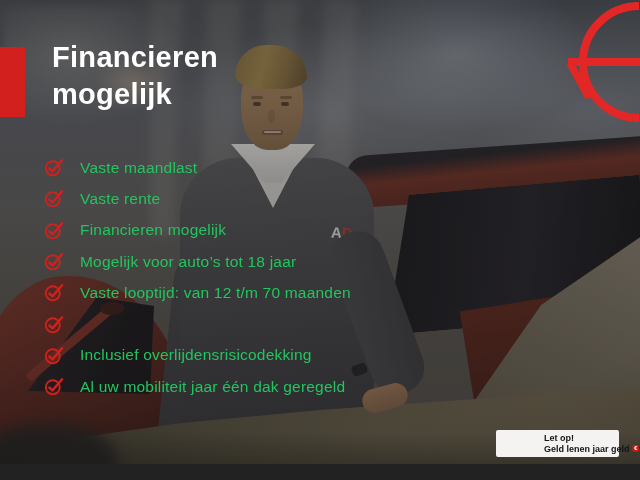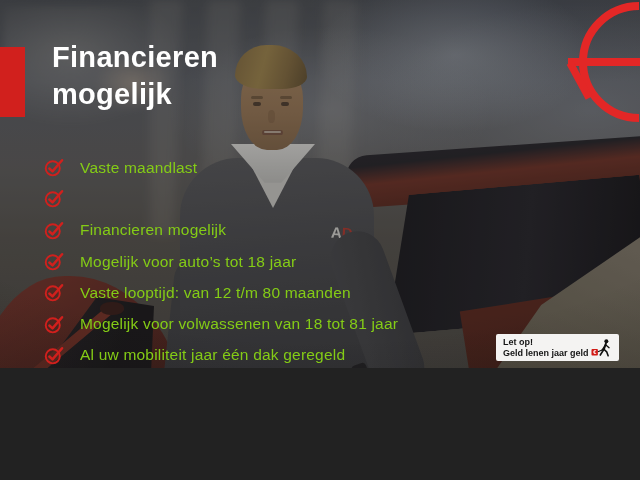--- a/index.html
+++ b/index.html
@@ -1,16 +1,16 @@
 <!DOCTYPE html>
 <html><head>
 <meta charset="utf-8">
 <style>
   html,body{margin:0;padding:0;background:#222;}
-  .stage{position:relative;width:640px;height:368px;overflow:hidden;
+  .stage{position:relative;width:640px;height:464px;overflow:hidden;
          font-family:"Liberation Sans",sans-serif;background:#4c4a47;}
   .stage *{box-sizing:border-box;}
   .abs{position:absolute;}
 
   
   .photo{position:absolute;inset:0;}
   .sky{inset:0;background:
     radial-gradient(200px 110px at 455px 55px, rgba(205,212,222,.42), transparent 70%),
     radial-gradient(300px 150px at 590px 110px, rgba(175,182,195,.33), transparent 72%),
     radial-gradient(230px 120px at 330px 110px, rgba(195,200,210,.28), transparent 70%),
@@ -88,26 +88,26 @@
   .vignette{inset:0;background:radial-gradient(130% 105% at 50% 38%, rgba(0,0,0,0) 52%, rgba(16,15,14,.42) 100%);}
 
   
   .red-block{left:0;top:47px;width:25px;height:70px;background:#d1201d;z-index:30;}
   .title{left:52px;top:39px;z-index:30;color:#ffffff;font-size:29px;line-height:37px;
     font-weight:600;letter-spacing:.3px;}
   .title span{display:block;}
   .checklist{left:44px;top:152px;z-index:30;list-style:none;margin:0;padding:0;}
   .check-row{height:31.3px;display:flex;align-items:center;gap:15px;}
   .check-row svg{width:21px;height:21px;flex:none;overflow:visible;}
-  .check-label{color:#84cc16;font-size:15.5px;font-weight:500;letter-spacing:.2px;white-space:nowrap;}
+  .check-label{color:#22c55e;font-size:15.5px;font-weight:500;letter-spacing:.2px;white-space:nowrap;}
   .corner-logo{left:562px;top:0;width:78px;height:128px;z-index:30;}
   .badge{right:21px;bottom:7px;width:123px;height:27px;background:#f4f3f2;border-radius:2px;
     z-index:31;display:flex;align-items:center;padding:2px 3px 2px 7px;gap:2px;}
   .badge-text{font-size:9px;font-weight:bold;color:#151515;line-height:10.5px;white-space:nowrap;}
-  .badge-text span{display:block;}
+  .badge-text span{display:block;margin-left:41px;}
   .badge svg{width:24px;height:22px;flex:none;}
 </style>
 </head>
 <body>
 
 <div class="stage">
 
   <div class="photo">
     <div class="abs sky"></div>
     <div class="abs poster"></div>
@@ -158,48 +158,55 @@
           <circle cx="9.6" cy="12.4" r="7.7" stroke="#d1201d" stroke-width="2.1" fill="none"></circle>
           <path d="M5.9 12.6 L9.3 15.8 L19.8 3.6" stroke="#d1201d" stroke-width="2.7" fill="none" stroke-linecap="round" stroke-linejoin="round"></path>
         </svg>
       <span class="check-label">Vaste maandlast</span>
     </li>
     <li class="check-row">
       <svg viewBox="0 0 23 23">
           <circle cx="9.6" cy="12.4" r="7.7" stroke="#d1201d" stroke-width="2.1" fill="none"></circle>
           <path d="M5.9 12.6 L9.3 15.8 L19.8 3.6" stroke="#d1201d" stroke-width="2.7" fill="none" stroke-linecap="round" stroke-linejoin="round"></path>
         </svg>
+      <span class="check-label">Vaste rente</span>
     </li>
     <li class="check-row">
       <svg viewBox="0 0 23 23">
           <circle cx="9.6" cy="12.4" r="7.7" stroke="#d1201d" stroke-width="2.1" fill="none"></circle>
           <path d="M5.9 12.6 L9.3 15.8 L19.8 3.6" stroke="#d1201d" stroke-width="2.7" fill="none" stroke-linecap="round" stroke-linejoin="round"></path>
         </svg>
       <span class="check-label">Financieren mogelijk</span>
     </li>
     <li class="check-row">
       <svg viewBox="0 0 23 23">
           <circle cx="9.6" cy="12.4" r="7.7" stroke="#d1201d" stroke-width="2.1" fill="none"></circle>
           <path d="M5.9 12.6 L9.3 15.8 L19.8 3.6" stroke="#d1201d" stroke-width="2.7" fill="none" stroke-linecap="round" stroke-linejoin="round"></path>
         </svg>
       <span class="check-label">Mogelijk voor auto’s tot 18 jaar</span>
     </li>
     <li class="check-row">
       <svg viewBox="0 0 23 23">
           <circle cx="9.6" cy="12.4" r="7.7" stroke="#d1201d" stroke-width="2.1" fill="none"></circle>
           <path d="M5.9 12.6 L9.3 15.8 L19.8 3.6" stroke="#d1201d" stroke-width="2.7" fill="none" stroke-linecap="round" stroke-linejoin="round"></path>
         </svg>
-      <span class="check-label">Vaste looptijd: van 12 t/m 80 maanden</span>
-    </li>
-    <li class="check-row">
-      <svg viewBox="0 0 23 23">
-          <circle cx="9.6" cy="12.4" r="7.7" stroke="#d1201d" stroke-width="2.1" fill="none"></circle>
-          <path d="M5.9 12.6 L9.3 15.8 L19.8 3.6" stroke="#d1201d" stroke-width="2.7" fill="none" stroke-linecap="round" stroke-linejoin="round"></path>
-        </svg>
-      <span class="check-label">Mogelijk voor volwassenen van 18 tot 81 jaar</span>
+      <span class="check-label">Vaste looptijd: van 12 t/m 70 maanden</span>
+    </li>
+    <li class="check-row">
+      <svg viewBox="0 0 23 23">
+          <circle cx="9.6" cy="12.4" r="7.7" stroke="#d1201d" stroke-width="2.1" fill="none"></circle>
+          <path d="M5.9 12.6 L9.3 15.8 L19.8 3.6" stroke="#d1201d" stroke-width="2.7" fill="none" stroke-linecap="round" stroke-linejoin="round"></path>
+        </svg>
+    </li>
+    <li class="check-row">
+      <svg viewBox="0 0 23 23">
+          <circle cx="9.6" cy="12.4" r="7.7" stroke="#d1201d" stroke-width="2.1" fill="none"></circle>
+          <path d="M5.9 12.6 L9.3 15.8 L19.8 3.6" stroke="#d1201d" stroke-width="2.7" fill="none" stroke-linecap="round" stroke-linejoin="round"></path>
+        </svg>
+      <span class="check-label">Inclusief overlijdensrisicodekking</span>
     </li>
     <li class="check-row">
       <svg viewBox="0 0 23 23">
           <circle cx="9.6" cy="12.4" r="7.7" stroke="#d1201d" stroke-width="2.1" fill="none"></circle>
           <path d="M5.9 12.6 L9.3 15.8 L19.8 3.6" stroke="#d1201d" stroke-width="2.7" fill="none" stroke-linecap="round" stroke-linejoin="round"></path>
         </svg>
       <span class="check-label">Al uw mobiliteit jaar één dak geregeld</span>
     </li>
   </ul>
 

